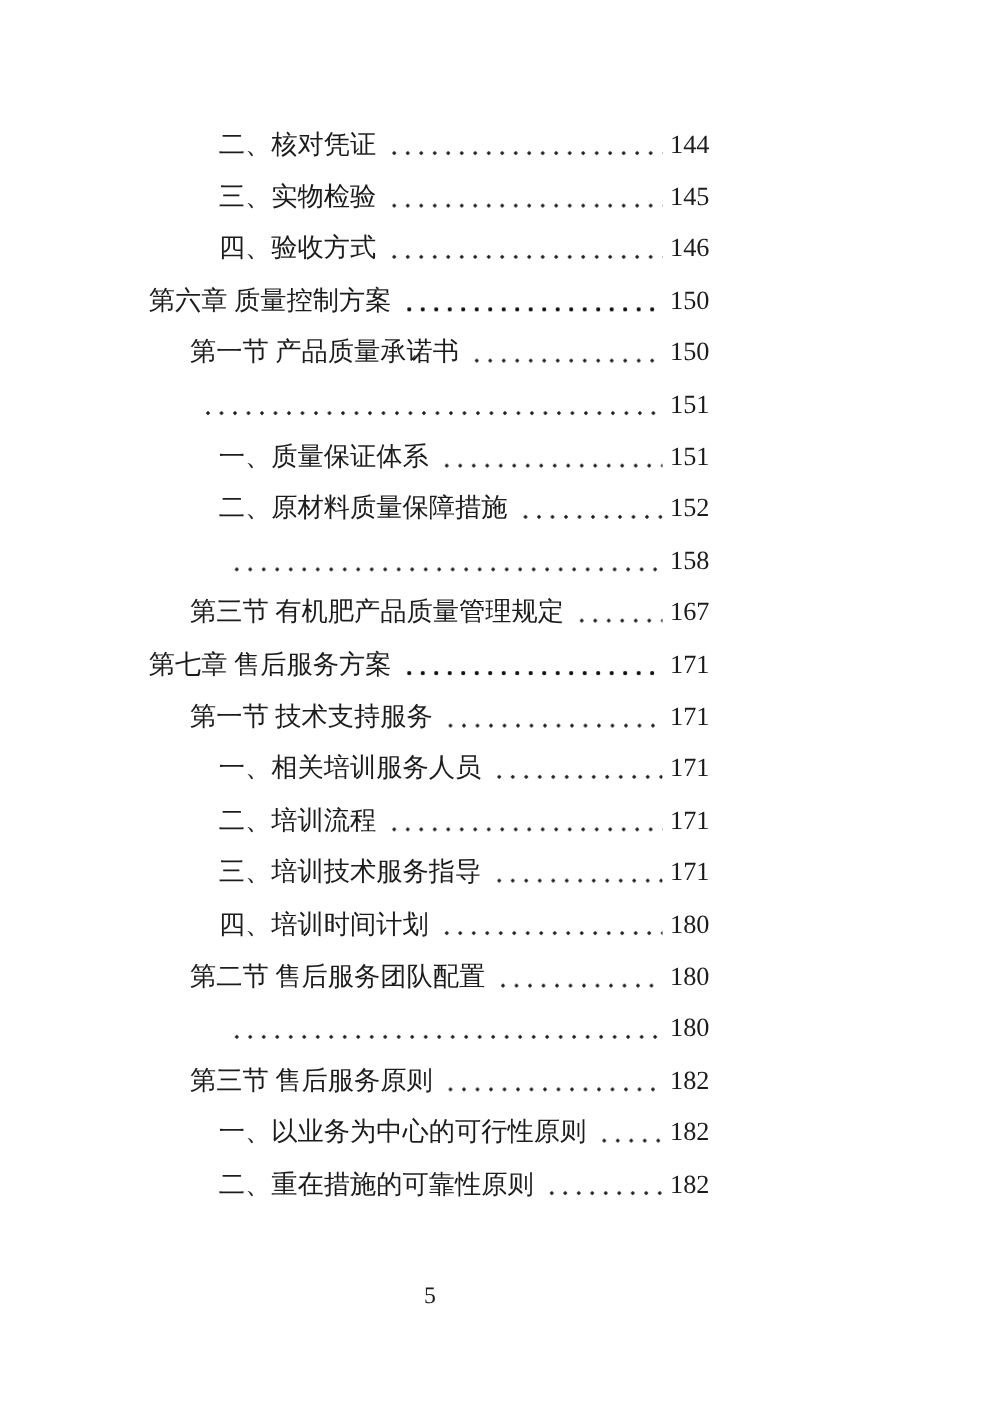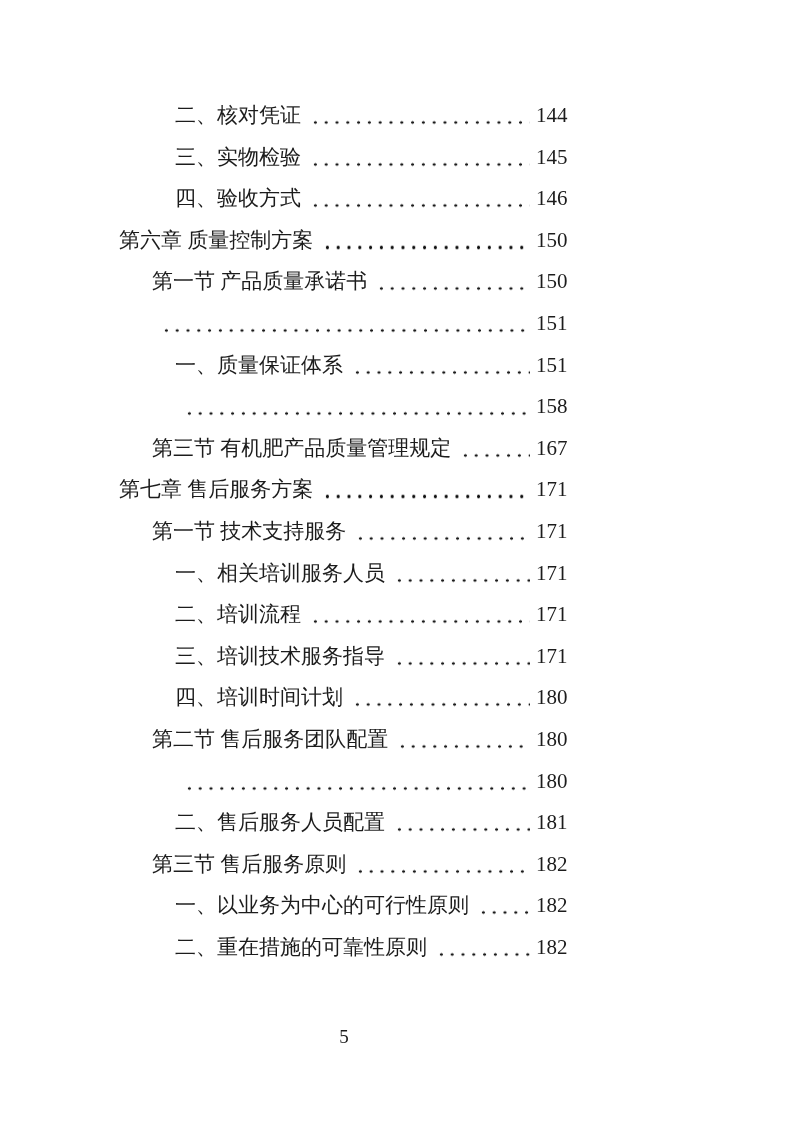--- a/index.html
+++ b/index.html
@@ -102,20 +102,25 @@
       <div class="toc-row level-1">
         <span class="dot-leader"></span>
         <span class="toc-page">151</span>
       </div>
       <div class="toc-row level-2">
         <span class="toc-label">一、质量保证体系</span>
         <span class="dot-leader"></span>
         <span class="toc-page">151</span>
       </div>
       <div class="toc-row level-2">
+        <span class="toc-label">二、原材料质量保障措施</span>
+        <span class="dot-leader"></span>
+        <span class="toc-page">152</span>
+      </div>
+      <div class="toc-row level-2">
         <span class="dot-leader"></span>
         <span class="toc-page">158</span>
       </div>
       <div class="toc-row level-1">
         <span class="toc-label">第三节 有机肥产品质量管理规定</span>
         <span class="dot-leader"></span>
         <span class="toc-page">167</span>
       </div>
       <div class="toc-row level-0">
         <span class="toc-label">第七章 售后服务方案</span>
@@ -149,25 +154,20 @@
       </div>
       <div class="toc-row level-1">
         <span class="toc-label">第二节 售后服务团队配置</span>
         <span class="dot-leader"></span>
         <span class="toc-page">180</span>
       </div>
       <div class="toc-row level-2">
         <span class="dot-leader"></span>
         <span class="toc-page">180</span>
       </div>
-      <div class="toc-row level-2">
-        <span class="toc-label">二、售后服务人员配置</span>
-        <span class="dot-leader"></span>
-        <span class="toc-page">181</span>
-      </div>
       <div class="toc-row level-1">
         <span class="toc-label">第三节 售后服务原则</span>
         <span class="dot-leader"></span>
         <span class="toc-page">182</span>
       </div>
       <div class="toc-row level-2">
         <span class="toc-label">一、以业务为中心的可行性原则</span>
         <span class="dot-leader"></span>
         <span class="toc-page">182</span>
       </div>

